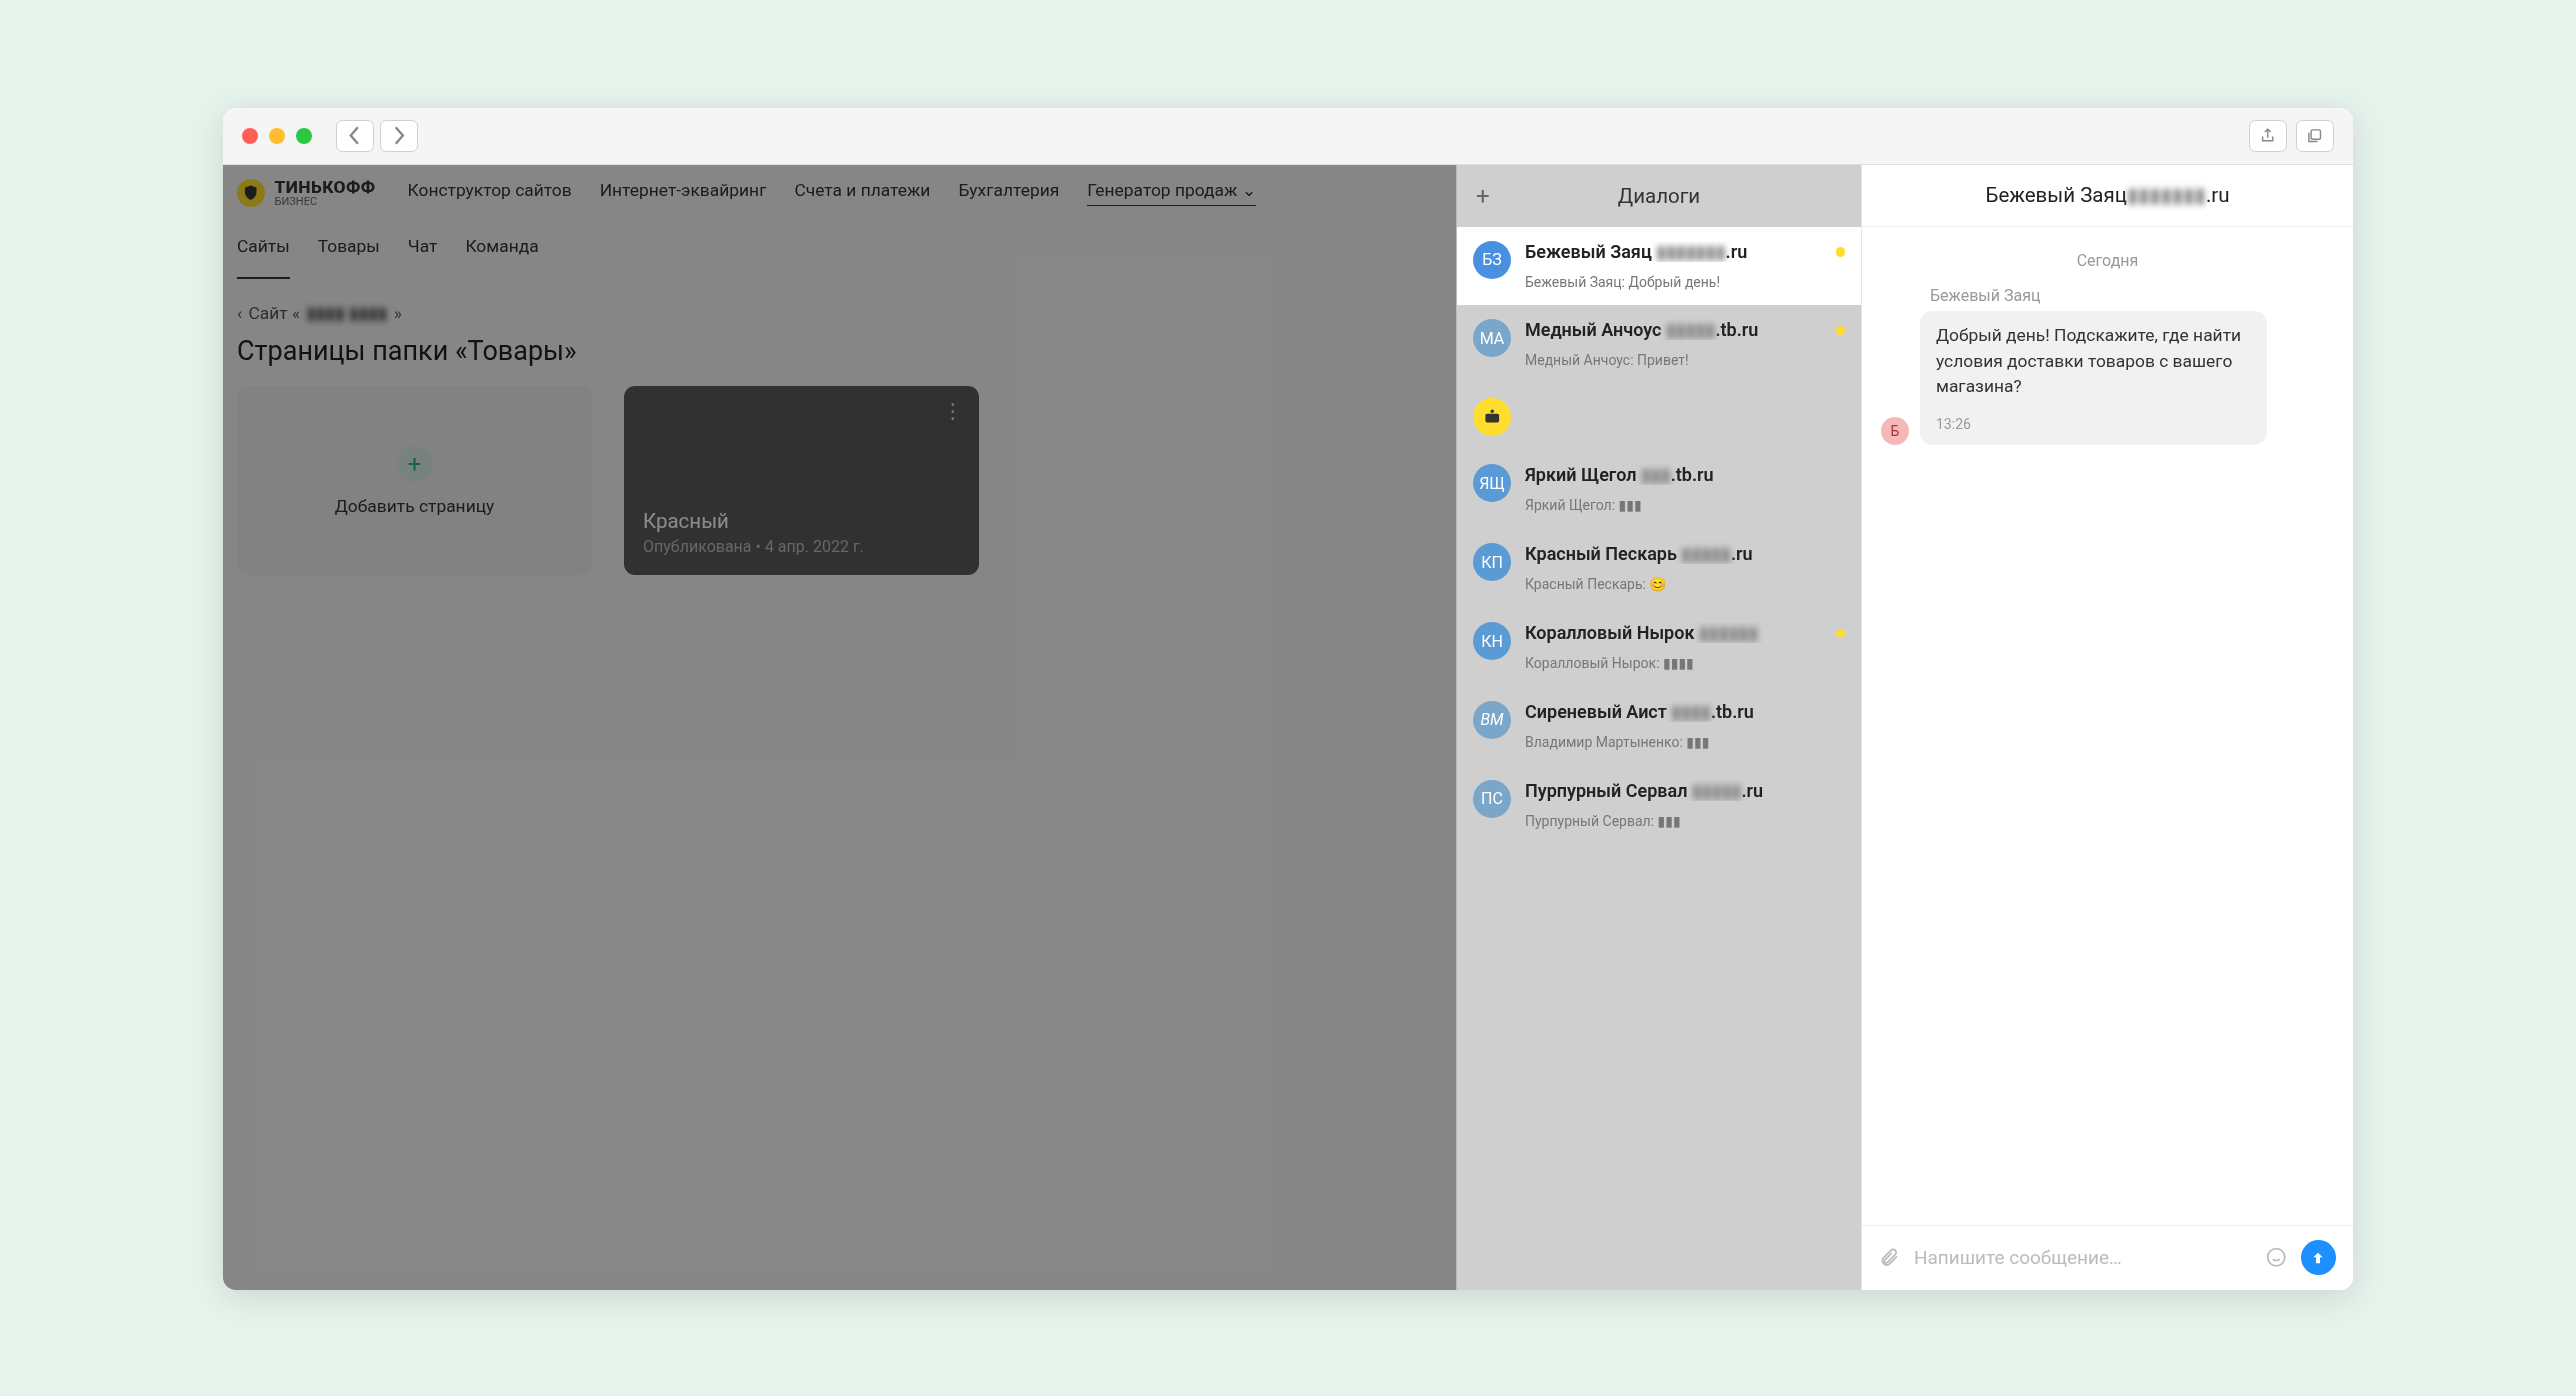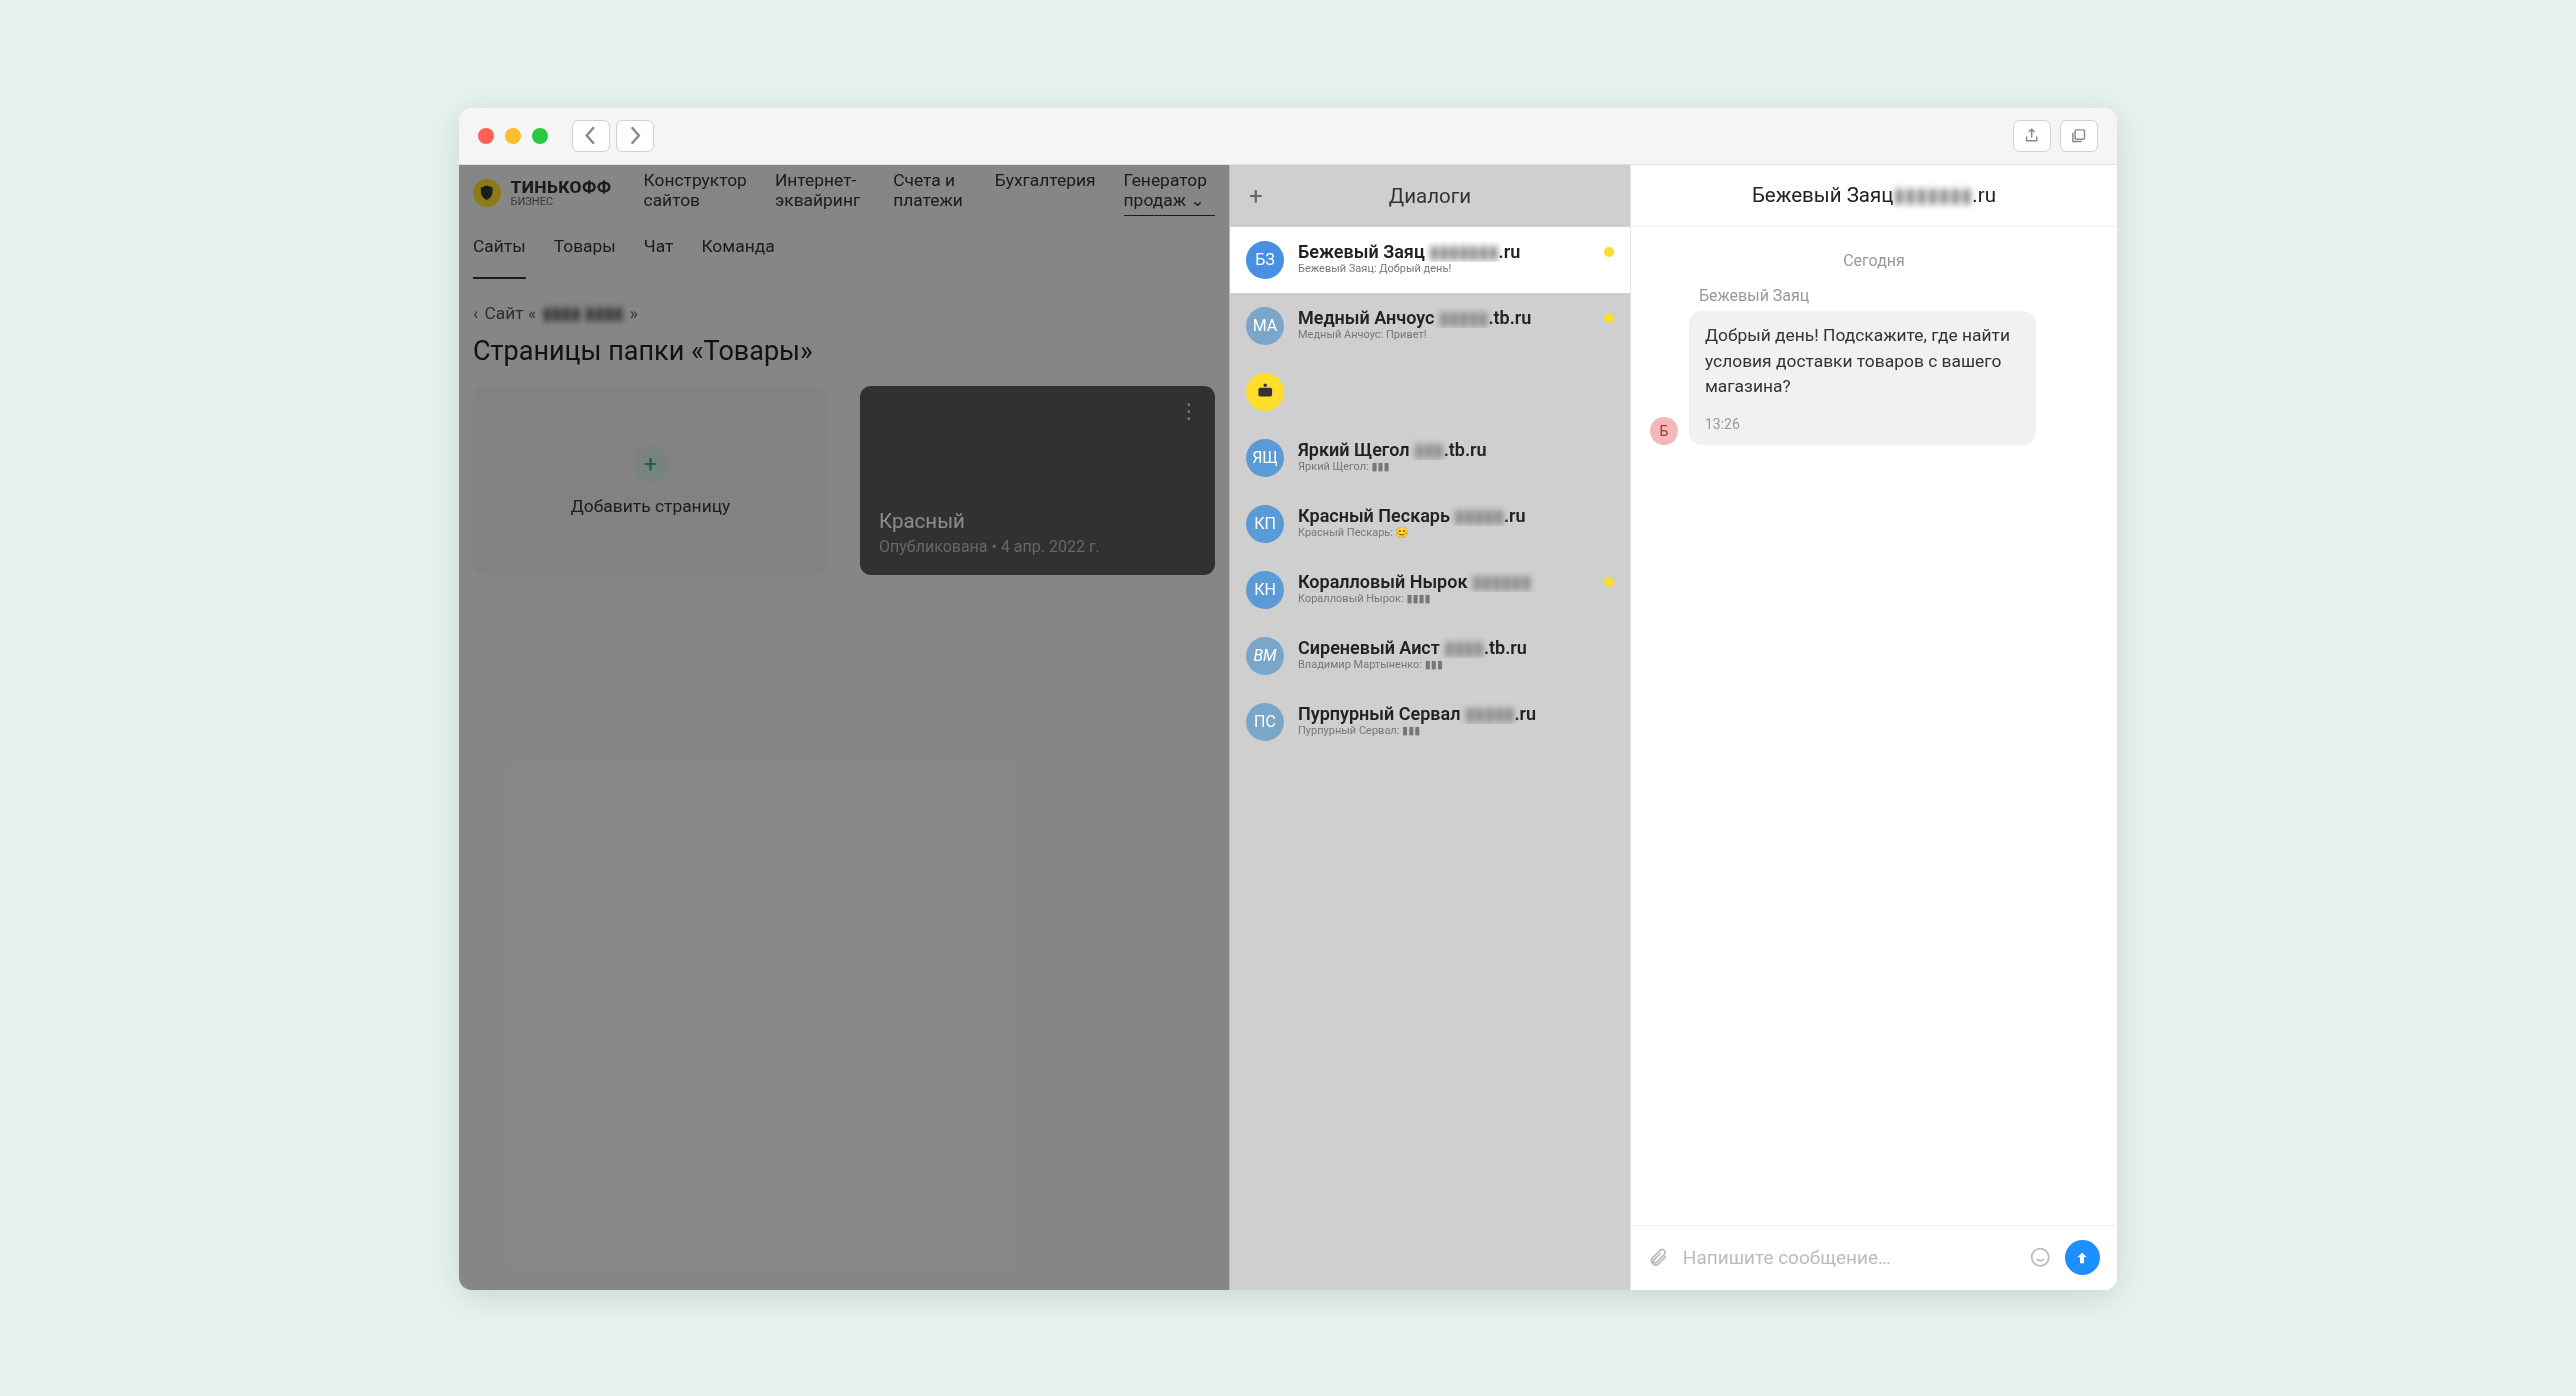--- a/index.html
+++ b/index.html
@@ -1,17 +1,17 @@
 <!DOCTYPE html>
 <html style="font-size:12.6px"><head>
 <meta charset="utf-8">
 <style>
   * { margin:0; padding:0; box-sizing:border-box; font-family:-apple-system,BlinkMacSystemFont,"Segoe UI",Roboto,Arial,sans-serif; }
   body { background:#e6f3ec; width:2576px; height:1397px; display:flex; align-items:center; justify-content:center; }
-  .frame { width:1658px; height:1182px; background:#ffffff; border-radius:12.6px; box-shadow:0 6.3px 32px rgba(0,0,0,.12); overflow:hidden; display:flex; flex-direction:column; }
+  .frame { width:2130px; height:1182px; background:#ffffff; border-radius:12.6px; box-shadow:0 6.3px 32px rgba(0,0,0,.12); overflow:hidden; display:flex; flex-direction:column; }
   .titlebar { height:57px; background:#f5f5f5; border-bottom:0.8px solid #e0e0e0; display:flex; align-items:center; padding:0 19px; gap:14px; }
   .dots { display:flex; gap:11px; }
   .dot { width:16px; height:16px; border-radius:50%; }
   .dot.r{background:#ff5f57}.dot.y{background:#ffbd2e}.dot.g{background:#28c840}
   .navbtns { display:flex; gap:6.3px; margin-left:9.5px; }
   .navbtn { width:38px; height:32px; border:0.8px solid #d0d0d0; border-radius:6.3px; background:#fff; display:flex; align-items:center; justify-content:center; color:#888; }
   .tb-right { margin-left:auto; display:flex; gap:9.5px; }
   .tb-btn { width:38px; height:32px; border:0.8px solid #d0d0d0; border-radius:6.3px; background:#fff; display:flex; align-items:center; justify-content:center; color:#888; }
   .app { flex:1; display:flex; position:relative; }
   .main { flex:1; background:#f5f5f5; position:relative; }
@@ -42,21 +42,21 @@
   
   .dialogs { width:405px; background:#cfcfcf; display:flex; flex-direction:column; border-left:0.8px solid #bbb; }
   .dialogs-head { height:62px; display:flex; align-items:center; justify-content:center; font-size:20.5px; color:#333; position:relative; background:#cfcfcf; }
   .dialogs-head .plus{position:absolute;left:19px;font-size:24px;color:#666}
   .dlg { display:flex; gap:14px; padding:14px 16px; align-items:flex-start; position:relative; }
   .dlg.active{background:#fff}
   .dlg .ava{width:38px;height:38px;border-radius:50%;display:flex;align-items:center;justify-content:center;font-size:16px;color:#fff;flex-shrink:0}
   .dlg .body{flex:1;min-width:0}
   .dlg .name{font-size:18px;font-weight:600;color:#222;white-space:nowrap;overflow:hidden;text-overflow:ellipsis}
   .dlg .name .blur{filter:blur(3.2px);color:#888}
-  .dlg .prev{font-size:11px;color:#777;margin-top:0;line-height:1.35}
+  .dlg .prev{font-size:14px;color:#777;margin-top:11px;line-height:1.35}
   .dlg .dot-unread{width:9.5px;height:9.5px;border-radius:50%;background:#ffdd2d;position:absolute;right:16px;top:20.5px}
   
   .chat { width:492px; background:#fff; display:flex; flex-direction:column; border-left:0.8px solid #e5e5e5; }
   .chat-head { height:62px; display:flex; align-items:center; justify-content:center; font-size:20.5px; color:#222; border-bottom:0.8px solid #eee; }
   .chat-head .blur{filter:blur(3.2px);color:#888}
   .chat-body { flex:1; padding:16px 19px; overflow:auto; }
   .date-sep{text-align:center;font-size:16px;color:#999;margin:8px 0 16px}
   .msg-author{font-size:16px;color:#999;margin:0 0 6.3px 49px}
   .msg-row{display:flex;gap:11px;align-items:flex-end}
   .msg-ava{width:28px;height:28px;border-radius:50%;background:#f5b8b8;color:#a33;display:flex;align-items:center;justify-content:center;font-size:14px;flex-shrink:0}

